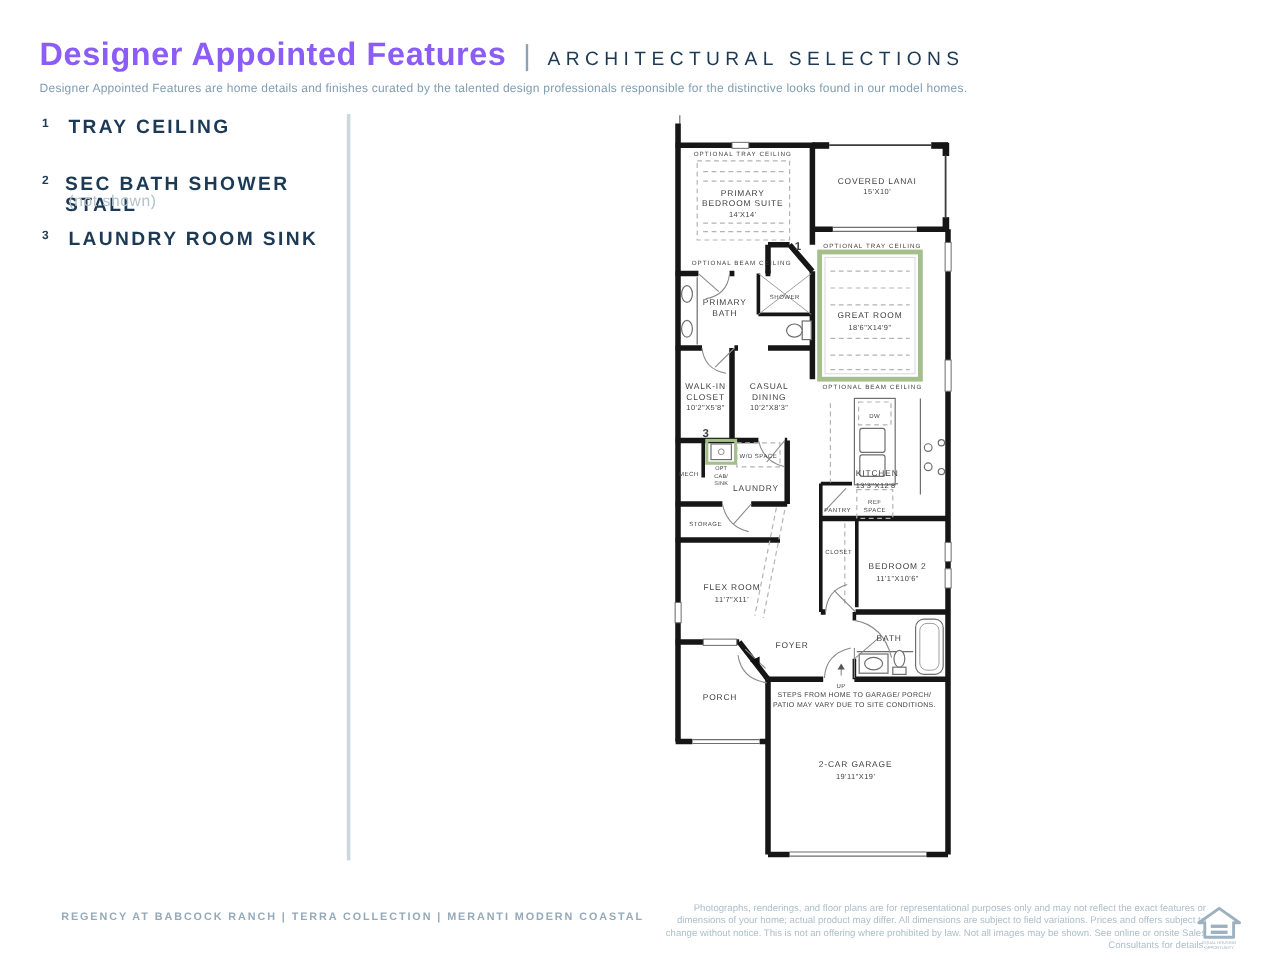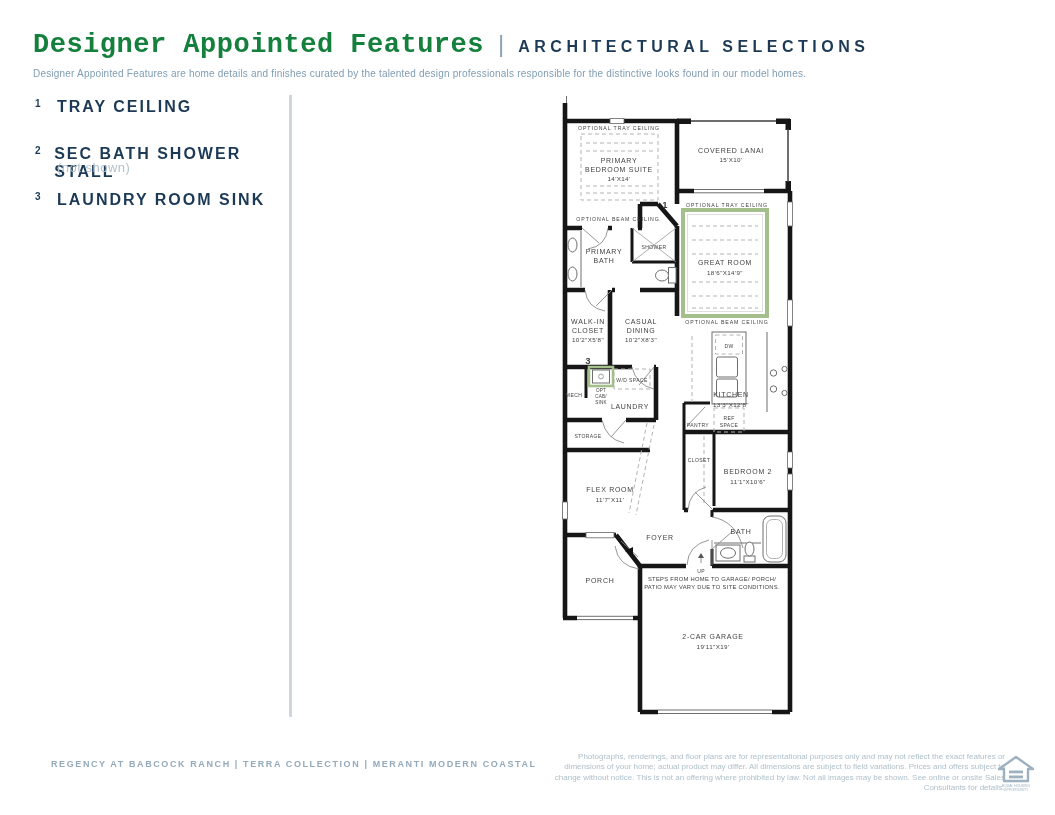--- a/index.html
+++ b/index.html
@@ -1,24 +1,24 @@
 <!DOCTYPE html>
 <html><head>
 <meta charset="utf-8">
 <style>
   html,body{margin:0;padding:0;}
   body{width:1055px;height:815px;position:relative;background:#ffffff;overflow:hidden;
        font-family:"Liberation Sans",sans-serif;}
   
   .header{position:absolute;left:33px;top:30px;width:990px;}
   .title-row{display:flex;align-items:baseline;gap:14px;}
-  .title{font-family:Liberation Mono, monospace;font-size:27px;font-weight:700;
-         color:#15803d;letter-spacing:.5px;}
+  .title{font-family:Liberation Sans, sans-serif;font-size:27px;font-weight:700;
+         color:#8b5cf6;letter-spacing:.5px;}
   .title-sep{font-size:24px;color:#8aa2b5;font-weight:300;}
-  .subtitle{font-size:16px;font-weight:700;color:#1c3a56;letter-spacing:4.5px;}
+  .subtitle{font-size:16px;font-weight:400;color:#1c3a56;letter-spacing:4.5px;}
   .description{margin-top:8px;font-size:10px;color:#7f9db3;letter-spacing:.2px;}
   
   .features{position:absolute;left:35px;top:98px;width:240px;}
   .feature{position:absolute;left:0;display:flex;}
   .feature .num{width:22px;font-size:10px;font-weight:700;color:#1c3a56;}
   .feature .lbl{font-size:16px;font-weight:700;color:#1c3a56;letter-spacing:2px;}
   .feature-note{position:absolute;left:22px;font-size:13px;color:#b4c2cb;letter-spacing:.5px;}
   .divider{position:absolute;left:289px;top:95px;width:2.5px;height:622px;background:#cdd7de;}
   
   .plan{position:absolute;left:552px;top:92px;width:250px;height:632px;}

